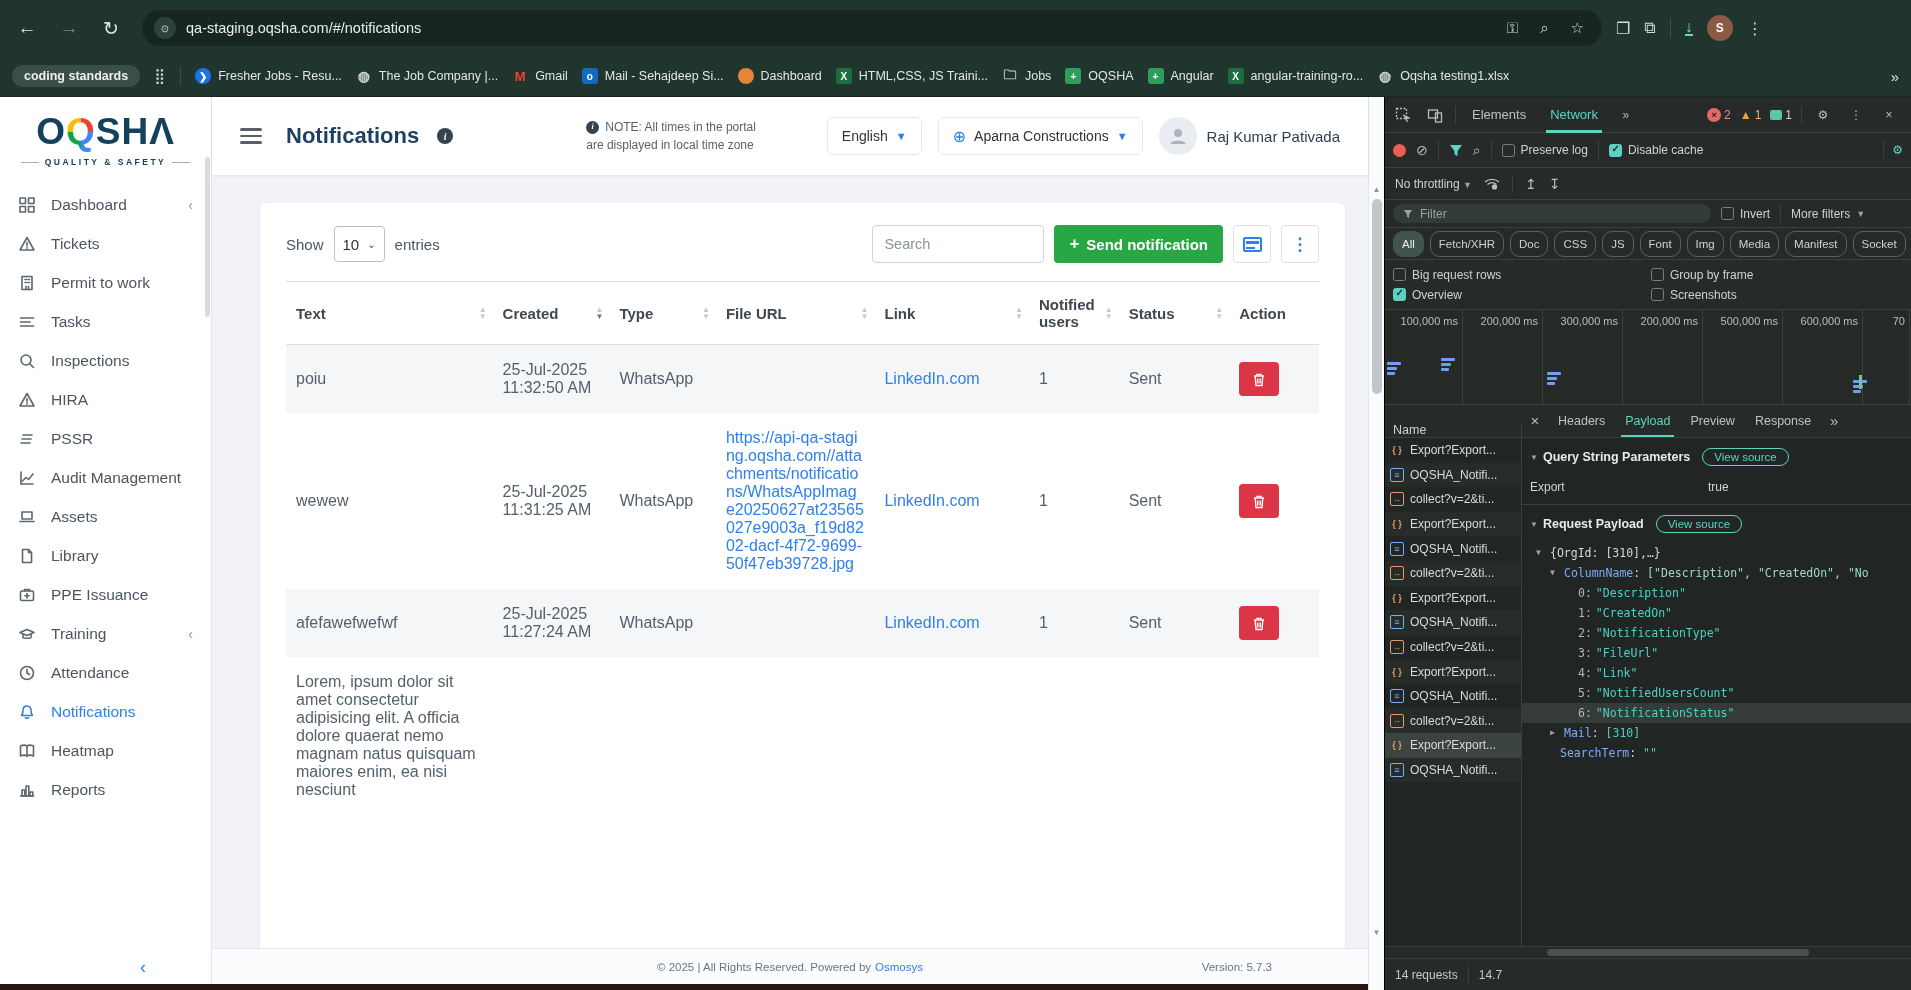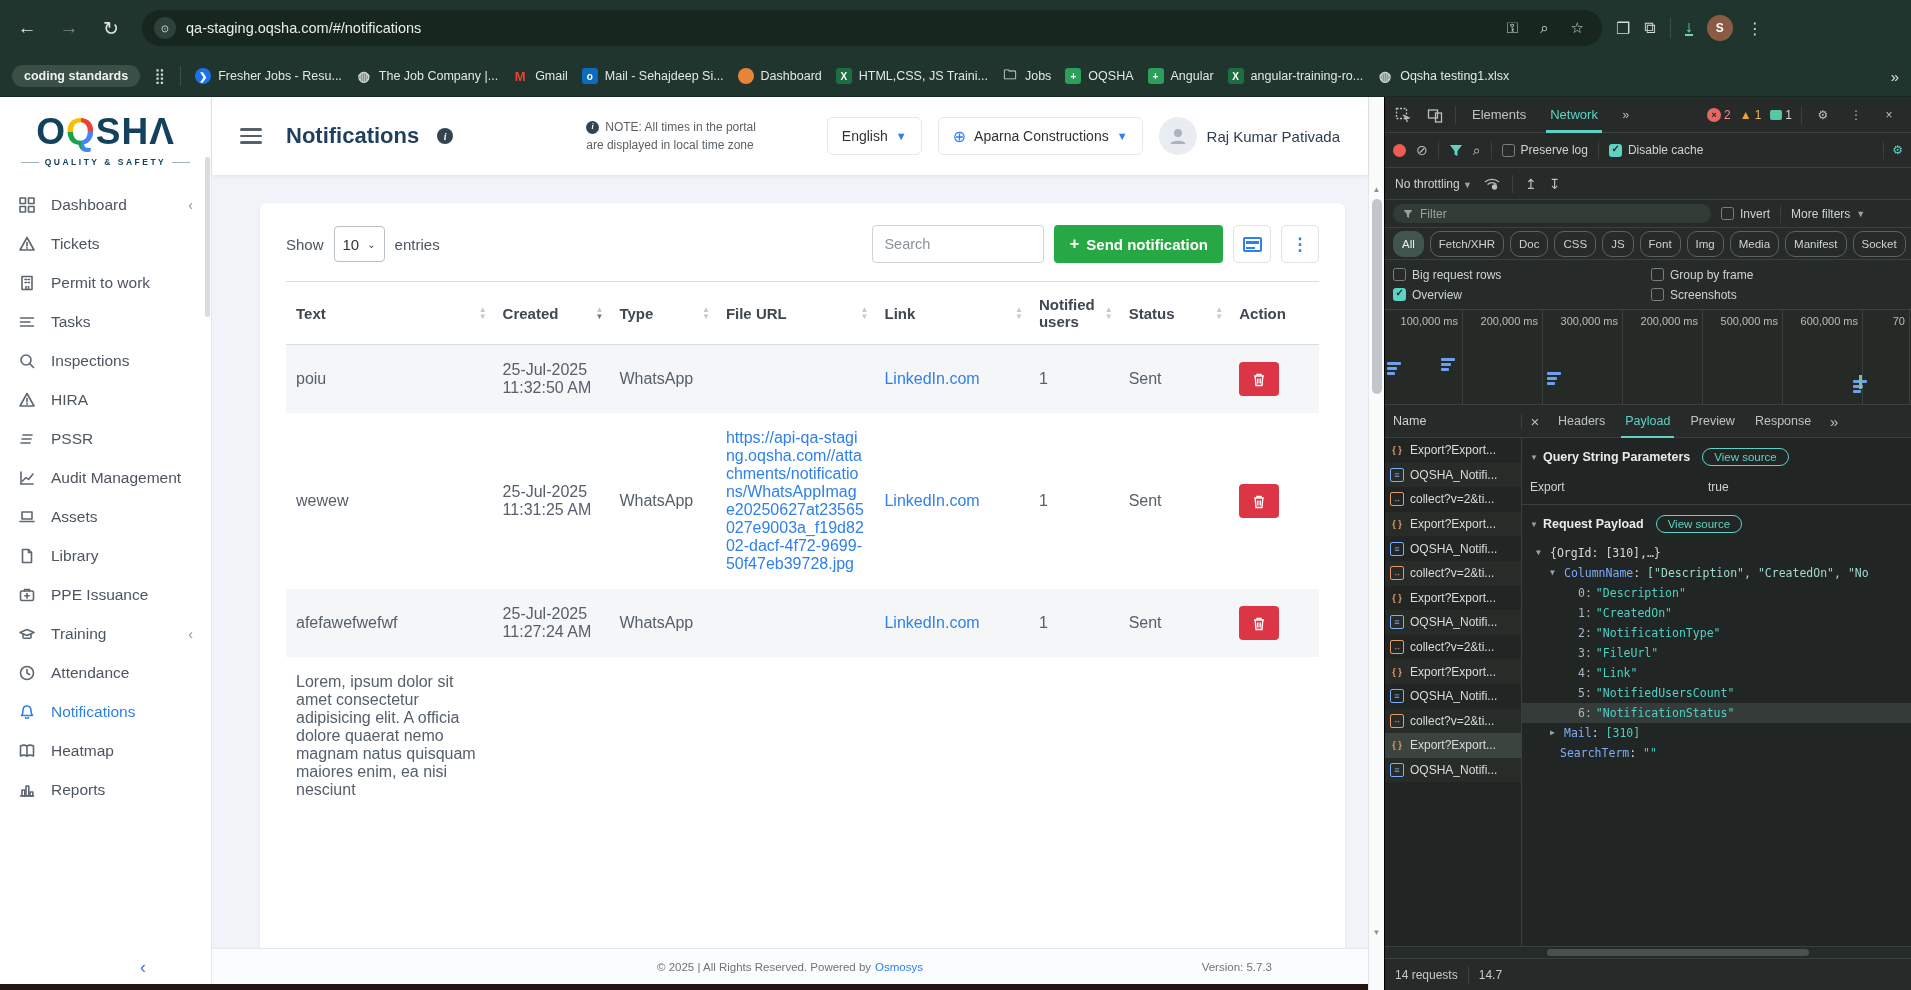--- a/index.html
+++ b/index.html
@@ -145,21 +145,21 @@
   .opt-line .dt-check{width:265px}
 
   .dt-timeline{height:95px;background:#252a27;border-bottom:1px solid #3a403d;position:relative;display:flex}
   .tl-cell{border-right:1px solid #3a403d;height:100%;font-size:11px;color:#b9bfbb;text-align:right;padding:5px 4px 0 0;flex:0 0 auto}
   .tl-cell:last-child{border-right:none;text-align:left;padding-left:4px}
   .tl-bars{position:absolute;left:0;top:0;right:0;bottom:0}
   .tl-cluster{position:absolute;display:flex;flex-direction:column;gap:2px}
   .tl-bar{height:3px;background:#6f9ff0;border-radius:1px}
   .tl-green{position:absolute;width:3px;height:14px;background:#7ac38f;left:6px;top:-5px}
 
-  .dt-splithead{height:33px;background:#262b29;border-bottom:1px solid #3a403d;align-items:center}
+  .dt-splithead{height:33px;background:#262b29;border-bottom:1px solid #3a403d;align-items:flex-end}
   .name-col-head{width:137px;border-right:1px solid #3a403d;display:flex;align-items:center;padding-left:8px;color:#cfd4d1;font-size:12.5px;flex:0 0 auto}
   .pane-tabs{flex:1;display:flex;align-items:center;overflow:hidden}
   .pt-close{width:26px;display:flex;align-items:center;justify-content:center;color:#b9bfbb;font-size:15px}
   .pane-tab{padding:0 10px;height:33px;display:flex;align-items:center;color:#bdc3c0;font-size:12.5px;position:relative;white-space:nowrap}
   .pane-tab.active{color:#5ed3c4}
   .pane-tab.active::after{content:"";position:absolute;left:6px;right:6px;bottom:0;height:2px;background:#5ed3c4}
 
   .dt-content{flex:1;display:flex;min-height:0}
   .req-list{width:137px;border-right:1px solid #3a403d;flex:0 0 auto;background:#212624;overflow:hidden}
   .req-row{height:24.6px;display:flex;align-items:center;gap:6px;padding:0 5px;font-size:12px;color:#d7dcda;white-space:nowrap;overflow:hidden}

